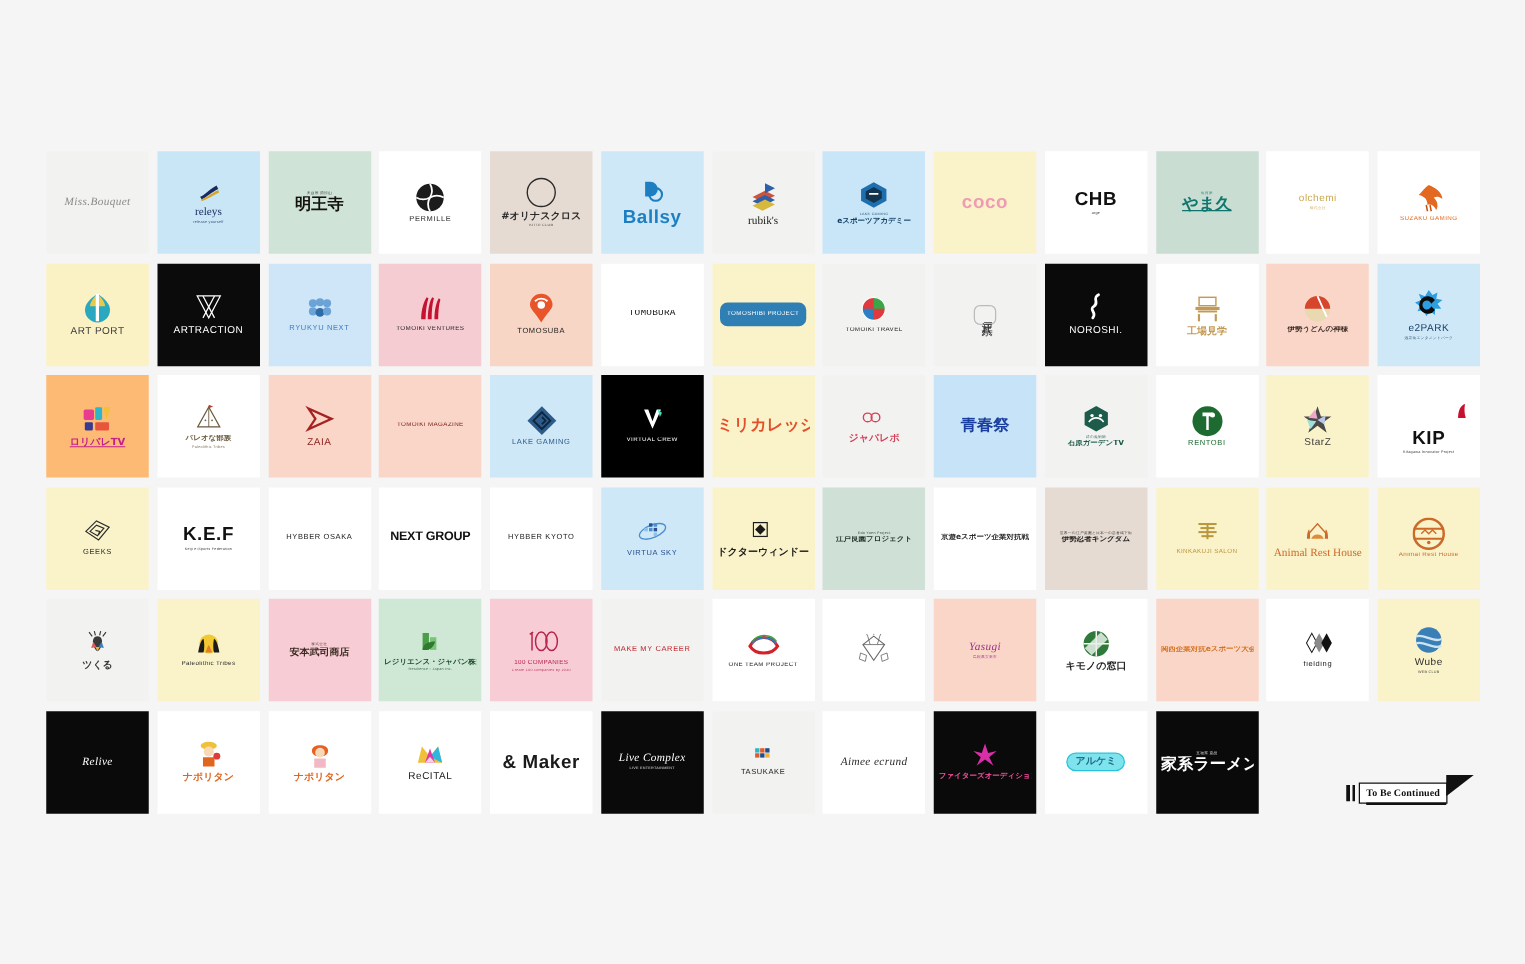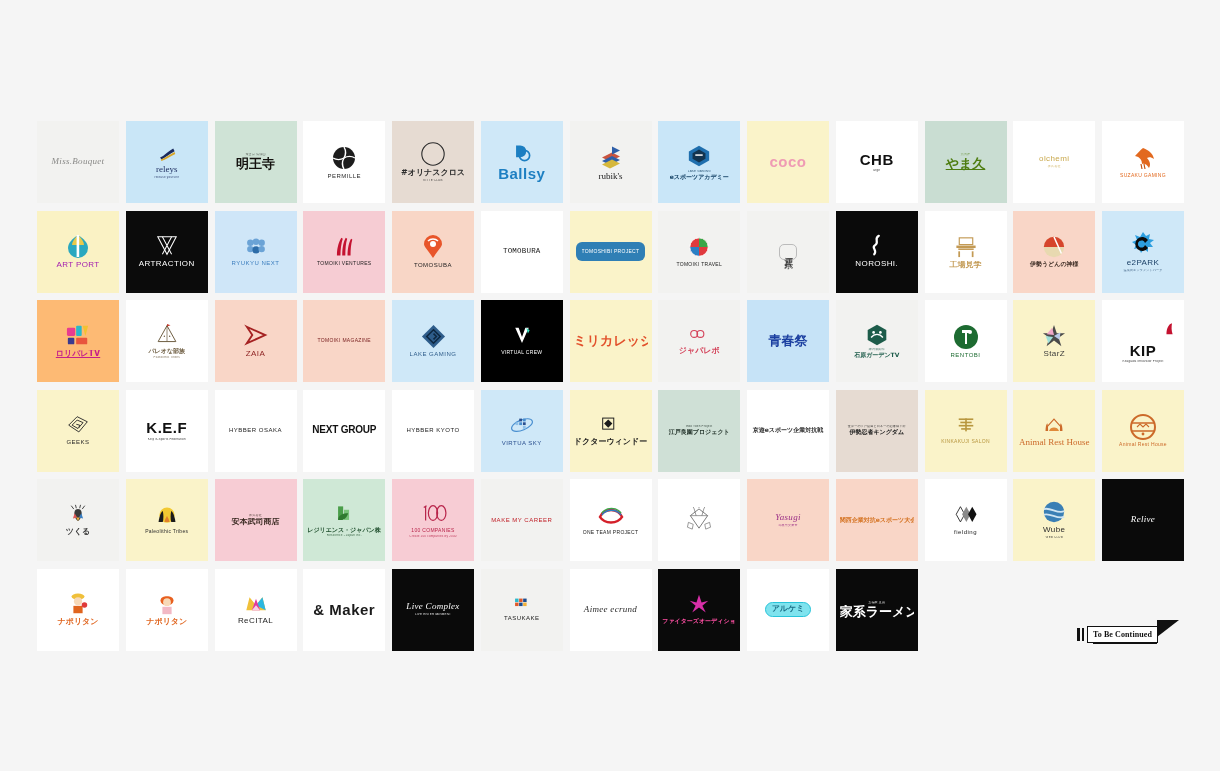--- a/index.html
+++ b/index.html
@@ -207,38 +207,38 @@
         <span class="sub" style="margin-top: 0px; margin-bottom: 1px;">LAKE GAMING</span>
         <span class="wordmark w-cjk-xs">eスポーツアカデミー</span>
       </div>
       <div class="tile" style="background: rgb(250, 243, 201); color: rgb(239, 155, 180);">
         <span class="wordmark w-big">coco</span>
       </div>
       <div class="tile" style="background: rgb(255, 255, 255); color: rgb(17, 17, 17);">
         <span class="wordmark w-big">CHB</span>
         <span class="sub">arge</span>
       </div>
-      <div class="tile" style="background: rgb(201, 221, 210); color: #4d7c0f; text-decoration: underline;">
+      <div class="tile" style="background: rgb(201, 221, 210); color: #0f766e; text-decoration: underline;">
         <span class="sub" style="margin-top: 0px; margin-bottom: 1px;">魚河岸</span>
         <span class="wordmark w-cjk">やま久</span>
       </div>
       <div class="tile" style="background: rgb(255, 255, 255); color: rgb(201, 168, 76);">
         <span class="wordmark w-sans">olchemi</span>
         <span class="sub">株式会社</span>
       </div>
       <div class="tile" style="background: rgb(255, 255, 255); color: rgb(226, 105, 31);">
         <span class="mark">
           <svg width="26" height="26" viewBox="0 0 26 26">
             <path d="M13 3 C18 5 23 8 24 14 C21 12 19 12 17 13 C20 16 21 20 19 23 C17 19 14 18 12 19 C12 15 10 12 5 11 C8 8 10 5 13 3Z" fill="#e2691f"></path>
             <path d="M11 19 l1 5 M14 19 l1 5" stroke="#c4520f" stroke-width="1.2"></path>
           </svg>
         </span>
         <span class="wordmark w-sans-xs">SUZAKU GAMING</span>
       </div>
-      <div class="tile" style="background: rgb(250, 242, 196); color: #a21caf;">
+      <div class="tile" style="background: rgb(250, 242, 196); color: #404040;">
         <span class="mark">
           <svg width="26" height="26" viewBox="0 0 26 26">
             <path d="M13 2 C19 6 23 10 23 15 A10 10 0 0 1 3 15 C3 10 7 6 13 2Z" fill="#2aa8bf"></path>
             <path d="M13 2 C17 6 19 9 19 12 L7 12 C7 9 9 6 13 2Z" fill="#e8c94a"></path>
             <rect x="11.6" y="2" width="2.6" height="22" fill="#fff"></rect>
           </svg>
         </span>
         <span class="wordmark w-sans">ART PORT</span>
       </div>
       <div class="tile" style="background: rgb(11, 11, 11); color: rgb(255, 255, 255);">
@@ -618,20 +618,30 @@
             <path d="M13 2 L22 9 L13 22 L4 9Z" fill="none" stroke="#6a6a6a" stroke-width=".9"></path>
             <path d="M4 9 h18 M8 2 l2 7 M18 2 l-2 7" stroke="#6a6a6a" stroke-width=".7" fill="none"></path>
             <path d="M2 16 l5 2 -1 5 -5-2Z M24 16 l-5 2 1 5 5-2Z" fill="none" stroke="#6a6a6a" stroke-width=".7"></path>
             <path d="M13 1 v-1 M8 2 l-1-2 M18 2 l1-2" stroke="#6a6a6a" stroke-width=".7"></path>
           </svg>
         </span>
       </div>
       <div class="tile" style="background: rgb(249, 214, 199); color: rgb(155, 47, 134);">
         <span class="wordmark w-script">Yasugi</span>
         <span class="sub">島根県安来市</span>
+      </div>
+      <div class="tile" style="background: rgb(255, 255, 255); color: rgb(29, 29, 29);">
+        <span class="mark">
+          <svg width="24" height="24" viewBox="0 0 26 26">
+            <circle cx="13" cy="13" r="11" fill="#2f7a3a"></circle>
+            <path d="M13 2 v22 M2 13 h22" stroke="#fff" stroke-width="1.2"></path>
+            <path d="M17 3 L23 9 L9 23 L3 17Z" fill="#e8f0e8" opacity=".85"></path>
+          </svg>
+        </span>
+        <span class="wordmark w-cjk-sm">キモノの窓口</span>
       </div>
       <div class="tile" style="background: rgb(249, 214, 199); color: rgb(212, 113, 31);">
         <span class="wordmark w-cjk-xs">関西企業対抗eスポーツ大会</span>
       </div>
       <div class="tile" style="background: rgb(255, 255, 255); color: rgb(27, 27, 27);">
         <span class="mark">
           <svg width="27" height="22" viewBox="0 0 26 26">
             <path d="M2 11 L7 2 L12 11 L7 20Z" fill="none" stroke="#1b1b1b" stroke-width="1"></path>
             <path d="M9 11 L14 2 L19 11 L14 20Z" fill="#8a8a8a"></path>
             <path d="M16 11 L21 2 L26 11 L21 20Z" fill="#111"></path>

